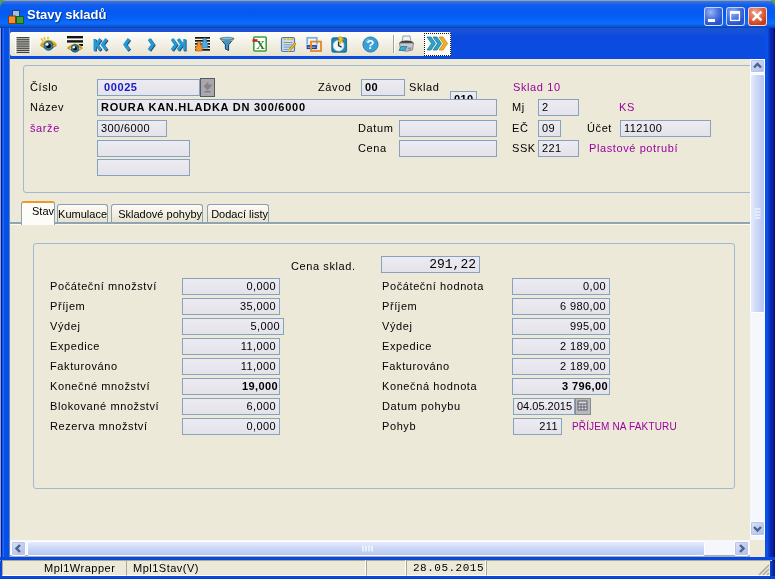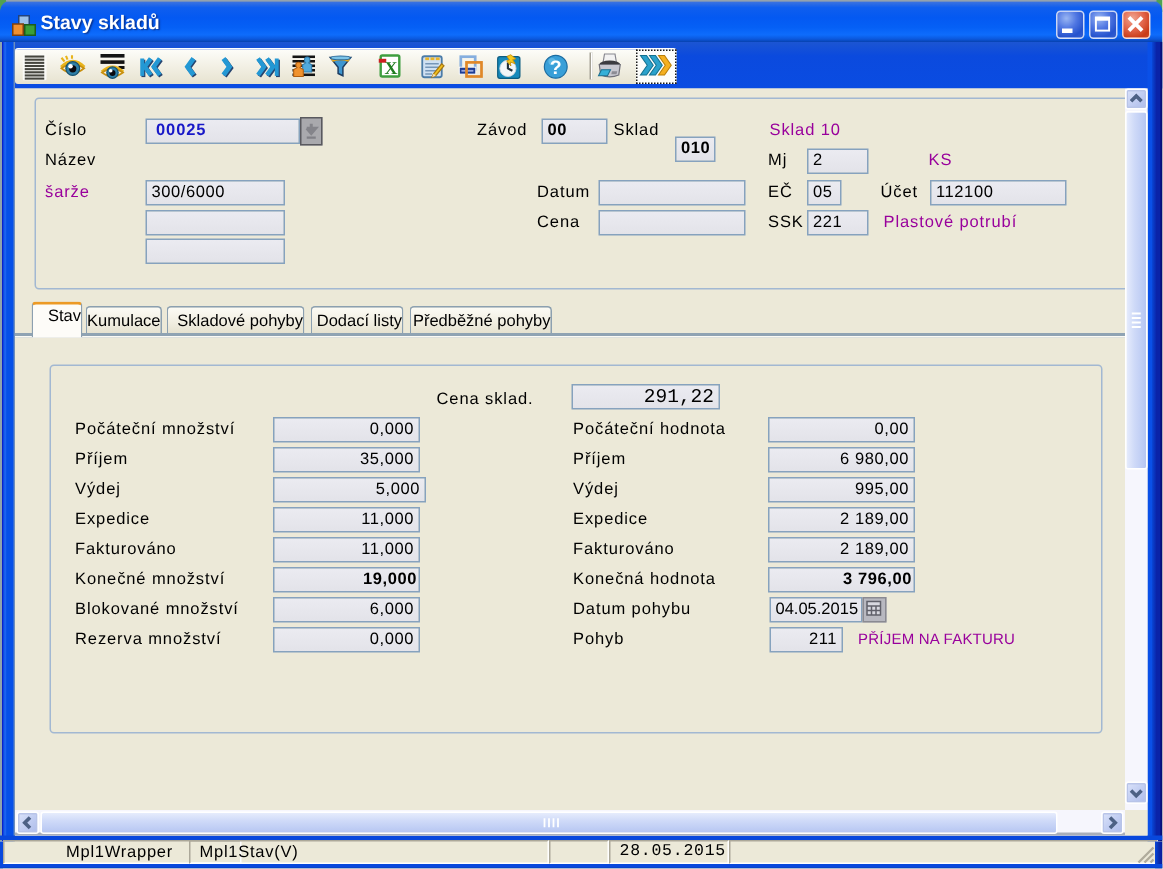--- a/index.html
+++ b/index.html
@@ -280,48 +280,48 @@
         <rect x="3.5" y="12" width="6" height="1.5" fill="#808086"></rect>
       </svg>
   </div>
   <div class="abs lbl" style="left:308px;top:21px;">Závod</div>
   <div class="abs fld bb" style="left:351px;top:20px;width:44px;">00</div>
   <div class="abs lbl" style="left:399px;top:21px;">Sklad</div>
   <div class="abs fld bb" style="left:440px;top:20px;width:27px;margin-top:12px;">010</div>
   <div class="abs lbl plbl" style="left:503px;top:21px;">Sklad 10</div>
 
   <div class="abs lbl" style="left:20px;top:41px;">Název</div>
+  <div class="abs fld bb" style="left:87px;top:40px;width:400px;letter-spacing:0.75px;">ROURA KAN.HLADKA DN 300/6000</div>
   <div class="abs lbl" style="left:502px;top:41px;">Mj</div>
   <div class="abs fld" style="left:528px;top:40px;width:41px;">2</div>
   <div class="abs lbl plbl" style="left:579px;top:41px;margin-left:30px;">KS</div>
 
   <div class="abs lbl plbl" style="left:20px;top:62px;">šarže</div>
-  <div class="abs fld" style="left:87px;top:61px;width:93px;">300/6000</div>
+  <div class="abs fld" style="left:87px;top:61px;width:70px;">300/6000</div>
   <div class="abs lbl" style="left:348px;top:62px;">Datum</div>
   <div class="abs fld" style="left:389px;top:61px;width:98px;"></div>
   <div class="abs lbl" style="left:502px;top:62px;">EČ</div>
-  <div class="abs fld" style="left:528px;top:61px;width:23px;">05</div>
+  <div class="abs fld" style="left:528px;top:61px;width:23px;">09</div>
   <div class="abs lbl" style="left:577px;top:62px;">Účet</div>
   <div class="abs fld" style="left:610px;top:61px;width:91px;">112100</div>
 
   <div class="abs fld" style="left:87px;top:81px;width:93px;"></div>
   <div class="abs lbl" style="left:348px;top:82px;">Cena</div>
   <div class="abs fld" style="left:389px;top:81px;width:98px;"></div>
   <div class="abs lbl" style="left:502px;top:82px;">SSK</div>
   <div class="abs fld" style="left:528px;top:81px;width:41px;">221</div>
   <div class="abs lbl plbl" style="left:579px;top:82px;">Plastové potrubí</div>
 
   <div class="abs fld" style="left:87px;top:100px;width:93px;"></div>
 
   <div class="abs" id="tabline"></div>
   <div class="abs tab" id="tab-active" style="left:11px;width:34px;">Stav</div>
   <div class="abs tab" style="left:47px;width:51px;">Kumulace</div>
   <div class="abs tab" style="left:101px;width:92px;">Skladové pohyby</div>
   <div class="abs tab" style="left:197px;width:62px;">Dodací listy</div>
-  <div class="abs tab" style="left:263px;width:95px;">Předběžné pohyby</div>
 
   <div class="abs gbox" id="gbox2"></div>
 
   <div class="abs lbl" style="left:281px;top:200px;width:62px;text-align:right;">Cena sklad.</div>
   <div class="abs fld rt" style="left:371px;top:197px;width:99px;font-family:'Liberation Mono',monospace;font-size:13px;line-height:16px;letter-spacing:0;">291,22</div>
 
   <div class="abs lbl" style="left:40px;top:220px;">Počáteční množství</div>
   <div class="abs fld rt" style="left:172px;top:219px;width:98px;">0,000</div>
   <div class="abs lbl" style="left:40px;top:240px;">Příjem</div>
   <div class="abs fld rt" style="left:172px;top:239px;width:98px;">35,000</div>

